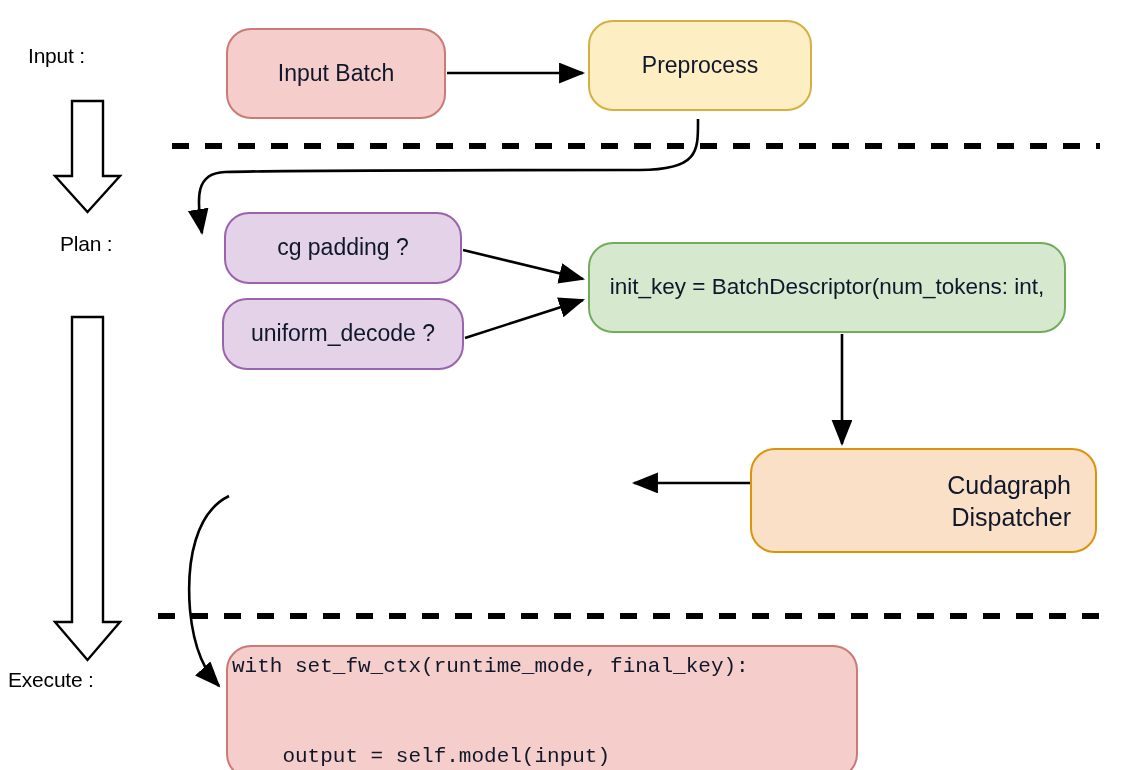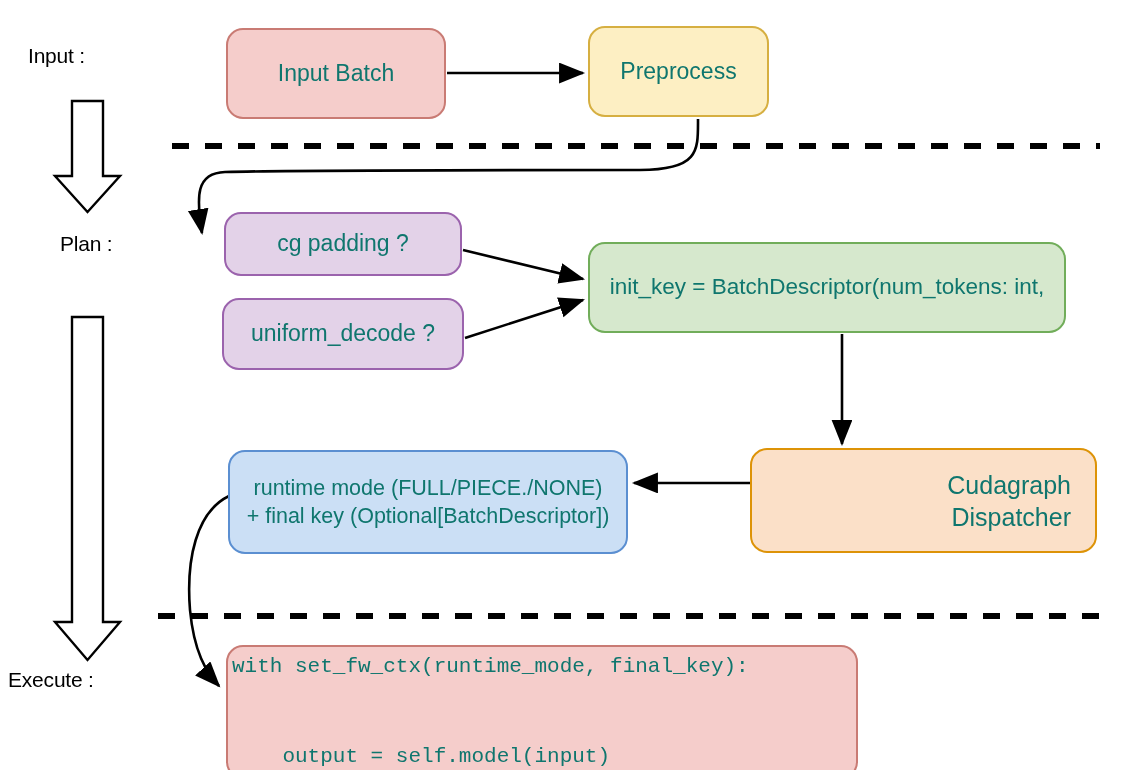--- a/index.html
+++ b/index.html
@@ -31,44 +31,44 @@
     font-family: "Liberation Sans", sans-serif;
     font-weight: normal;
     font-size: 21px;
     color: #000000;
     white-space: nowrap;
     letter-spacing: -0.2px;
   }
   .node {
     position: absolute;
     box-sizing: border-box;
-    border-radius: 17px;
+    border-radius: 25px;
     border: 2px solid #000;
     display: flex;
     align-items: center;
     justify-content: center;
     text-align: center;
     font-family: "Liberation Sans", sans-serif;
     font-size: 23px;
-    color: #0f766e;
+    color: #0f172a;
     line-height: 1.28;
     padding: 2px 10px;
   }
   .node-input-batch {
     left: 226px; top: 28px; width: 220px; height: 91px;
     background: #f5cdcb;
     border-color: #c97b74;
   }
   .node-preprocess {
-    left: 588px; top: 26px; width: 181px; height: 91px;
+    left: 588px; top: 20px; width: 224px; height: 91px;
     background: #fdefc3;
     border-color: #d6af41;
   }
   .node-cg-padding {
-    left: 224px; top: 212px; width: 238px; height: 64px;
+    left: 224px; top: 212px; width: 238px; height: 72px;
     background: #e3d2e8;
     border-color: #9b63ad;
   }
   .node-uniform-decode {
     left: 222px; top: 298px; width: 242px; height: 72px;
     background: #e3d2e8;
     border-color: #9b63ad;
   }
   .node-init-key {
     left: 588px; top: 242px; width: 478px; height: 91px;
@@ -181,26 +181,20 @@
   </div>
 
   <div class="node node-dispatcher-outer">
     <div class="outer-label">
       <div>Cudagraph</div>
       <div>Dispatcher</div>
     </div>
   </div>
 
 
-  <div class="node node-runtime-mode">
-    <div>
-      <div>runtime mode (FULL/PIECE./NONE)</div>
-      <div>+ final key (Optional[BatchDescriptor])</div>
-    </div>
-  </div>
 
   <div class="node node-code">
     <div>
       <div>with set_fw_ctx(runtime_mode, final_key):</div>
       <div>    output = self.model(input)</div>
     </div>
   </div>
 
 </div>
 

